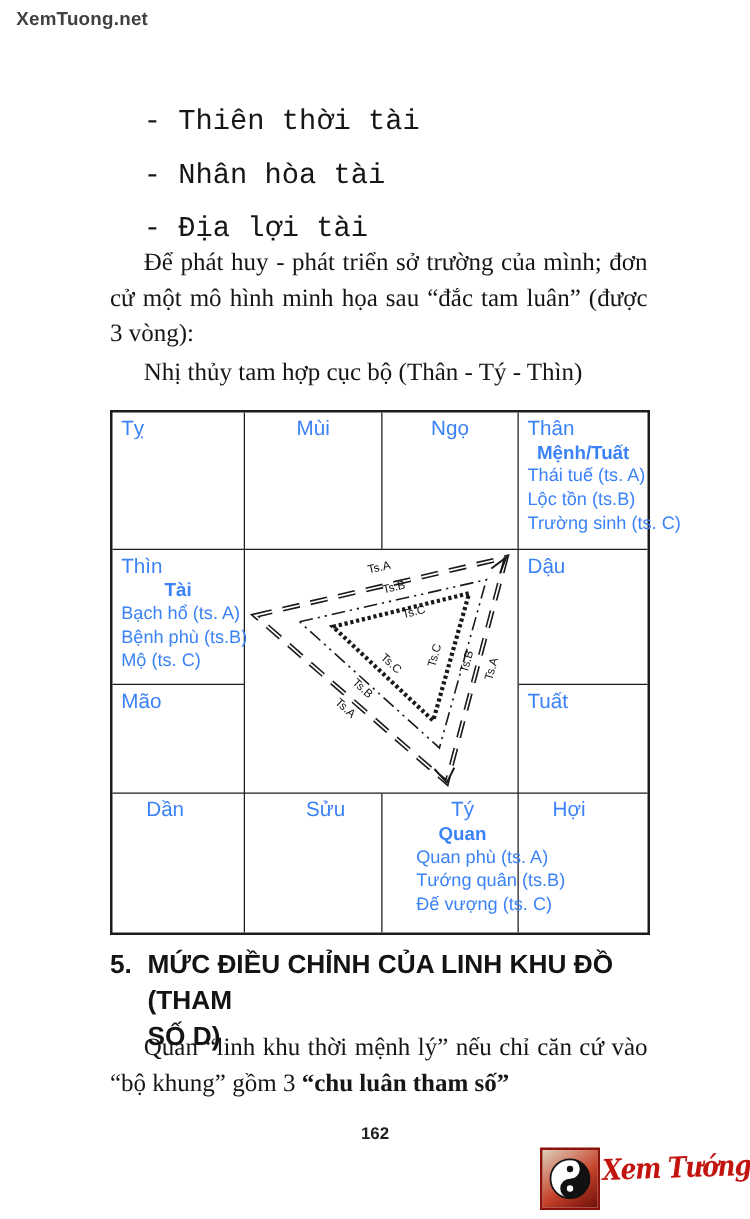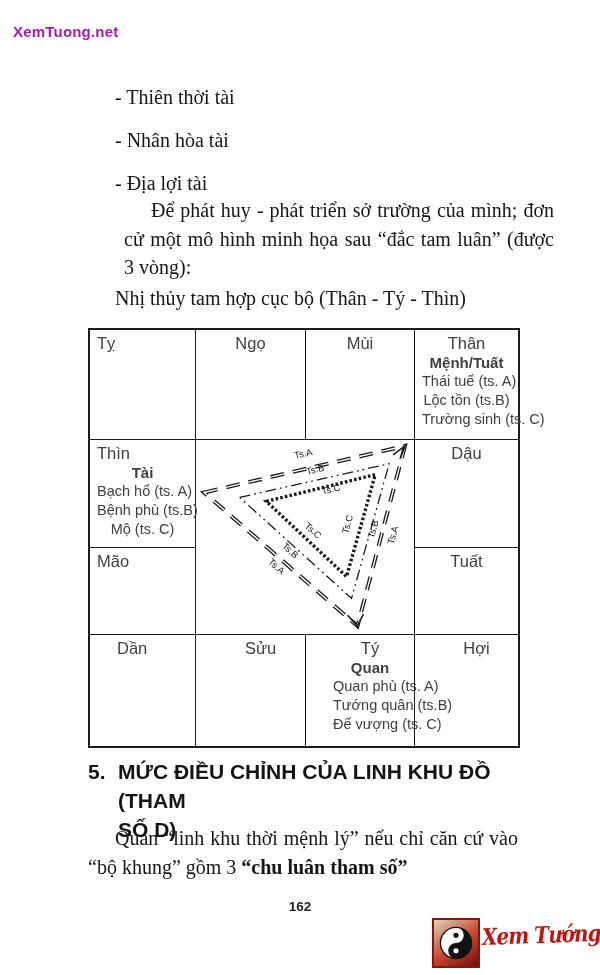--- a/index.html
+++ b/index.html
@@ -2,51 +2,51 @@
 <html><head>
 <meta charset="utf-8">
 <style>
   html,body{margin:0;padding:0;}
   body{
     width:600px;height:975px;background:#ffffff;position:relative;
     font-family:"Liberation Serif",serif;color:#161616;overflow:hidden;
   }
   
   .watermark{
-    position:absolute;left:13px;top:23px;
-    font:bold 15px "Liberation Sans",sans-serif;color:#a21caf;letter-spacing:.2px;
-  }
-  
-  .intro-list{position:absolute;left:115px;top:84px;font-size:20px;line-height:26px;}
+    position:absolute;left:13px;top:7px;
+    font:bold 15px "Liberation Sans",sans-serif;color:#404040;letter-spacing:.2px;
+  }
+  
+  .intro-list{position:absolute;left:115px;top:84px;font-size:23px;line-height:26px;font-family:Liberation Mono, monospace;}
   .intro-list .li{margin-bottom:17px;}
   
-  .para1{position:absolute;left:88px;top:196px;width:430px;font-size:20px;line-height:28.5px;margin-left:36px;}
+  .para1{position:absolute;left:88px;top:196px;width:430px;font-size:20px;line-height:28.5px;}
   .jline{text-align:justify;text-align-last:justify;}
   .indent{padding-left:27px;box-sizing:border-box;}
   
   .caption{position:absolute;left:115px;top:287px;font-size:20px;}
   .caption b{font-weight:normal;}
   
   .zodiac-table{
     position:absolute;left:88px;top:328px;
     display:grid;grid-template-columns:106px 110px 109px 103px;
     grid-template-rows:110px 108px 87px 111px;
     border:2px solid #1c1c1c;background:#fff;
   }
   .cell{
     border-right:1.5px solid #1c1c1c;border-bottom:1.5px solid #1c1c1c;
     padding:3px 7px;box-sizing:border-box;
-    font-family:"Liberation Sans",sans-serif;font-size:16.5px;color:#404040;
+    font-family:"Liberation Sans",sans-serif;font-size:16.5px;color:#3b82f6;
   }
   .last-col{border-right:none;}
   .last-row{border-bottom:none;padding-left:27px;}
-  .al{text-align:left;} .ac{text-align:center;} .ar{text-align:center;}
+  .al{text-align:left;} .ac{text-align:center;} .ar{text-align:left;}
   .branch{line-height:20px;}
   .cell-title{font-weight:bold;font-size:15px;line-height:19px;text-align:center;}
-  .cell-line{font-size:14.5px;line-height:19px;text-align:center;white-space:nowrap;}
+  .cell-line{font-size:14.5px;line-height:19px;text-align:left;white-space:nowrap;}
   .c-center{grid-column:2/4;grid-row:2/4;position:relative;padding:0;}
   .c-center svg{position:absolute;left:0;top:0;}
   .tri-label{font:9.5px "Liberation Sans",sans-serif;fill:#111;}
   
   .section-head{
     position:absolute;left:88px;top:757px;width:440px;
     font:bold 21px "Liberation Sans",sans-serif;color:#141414;line-height:29px;
     display:flex;
   }
   .section-head .num{width:30px;flex:0 0 30px;}
@@ -88,24 +88,24 @@
 </div>
 
 <div class="caption"><b>Nhị thủy tam hợp cục bộ</b><span> (Thân - Tý - Thìn)</span></div>
 
 <div class="zodiac-table">
 
   <div class="cell al">
       <div class="branch">Tỵ</div>
     </div>
   <div class="cell ac">
+      <div class="branch">Mùi</div>
+    </div>
+  <div class="cell ac">
       <div class="branch">Ngọ</div>
-    </div>
-  <div class="cell ac">
-      <div class="branch">Mùi</div>
     </div>
   <div class="cell last-col">
     <div class="branch ar">Thân</div>
     <div class="cell-title">Mệnh/Tuất</div>
     <div class="cell-line">Thái tuế (ts. A)</div>
     <div class="cell-line">Lộc tồn (ts.B)</div>
     <div class="cell-line">Trường sinh (ts. C)</div>
   </div>
 
   <div class="cell">

